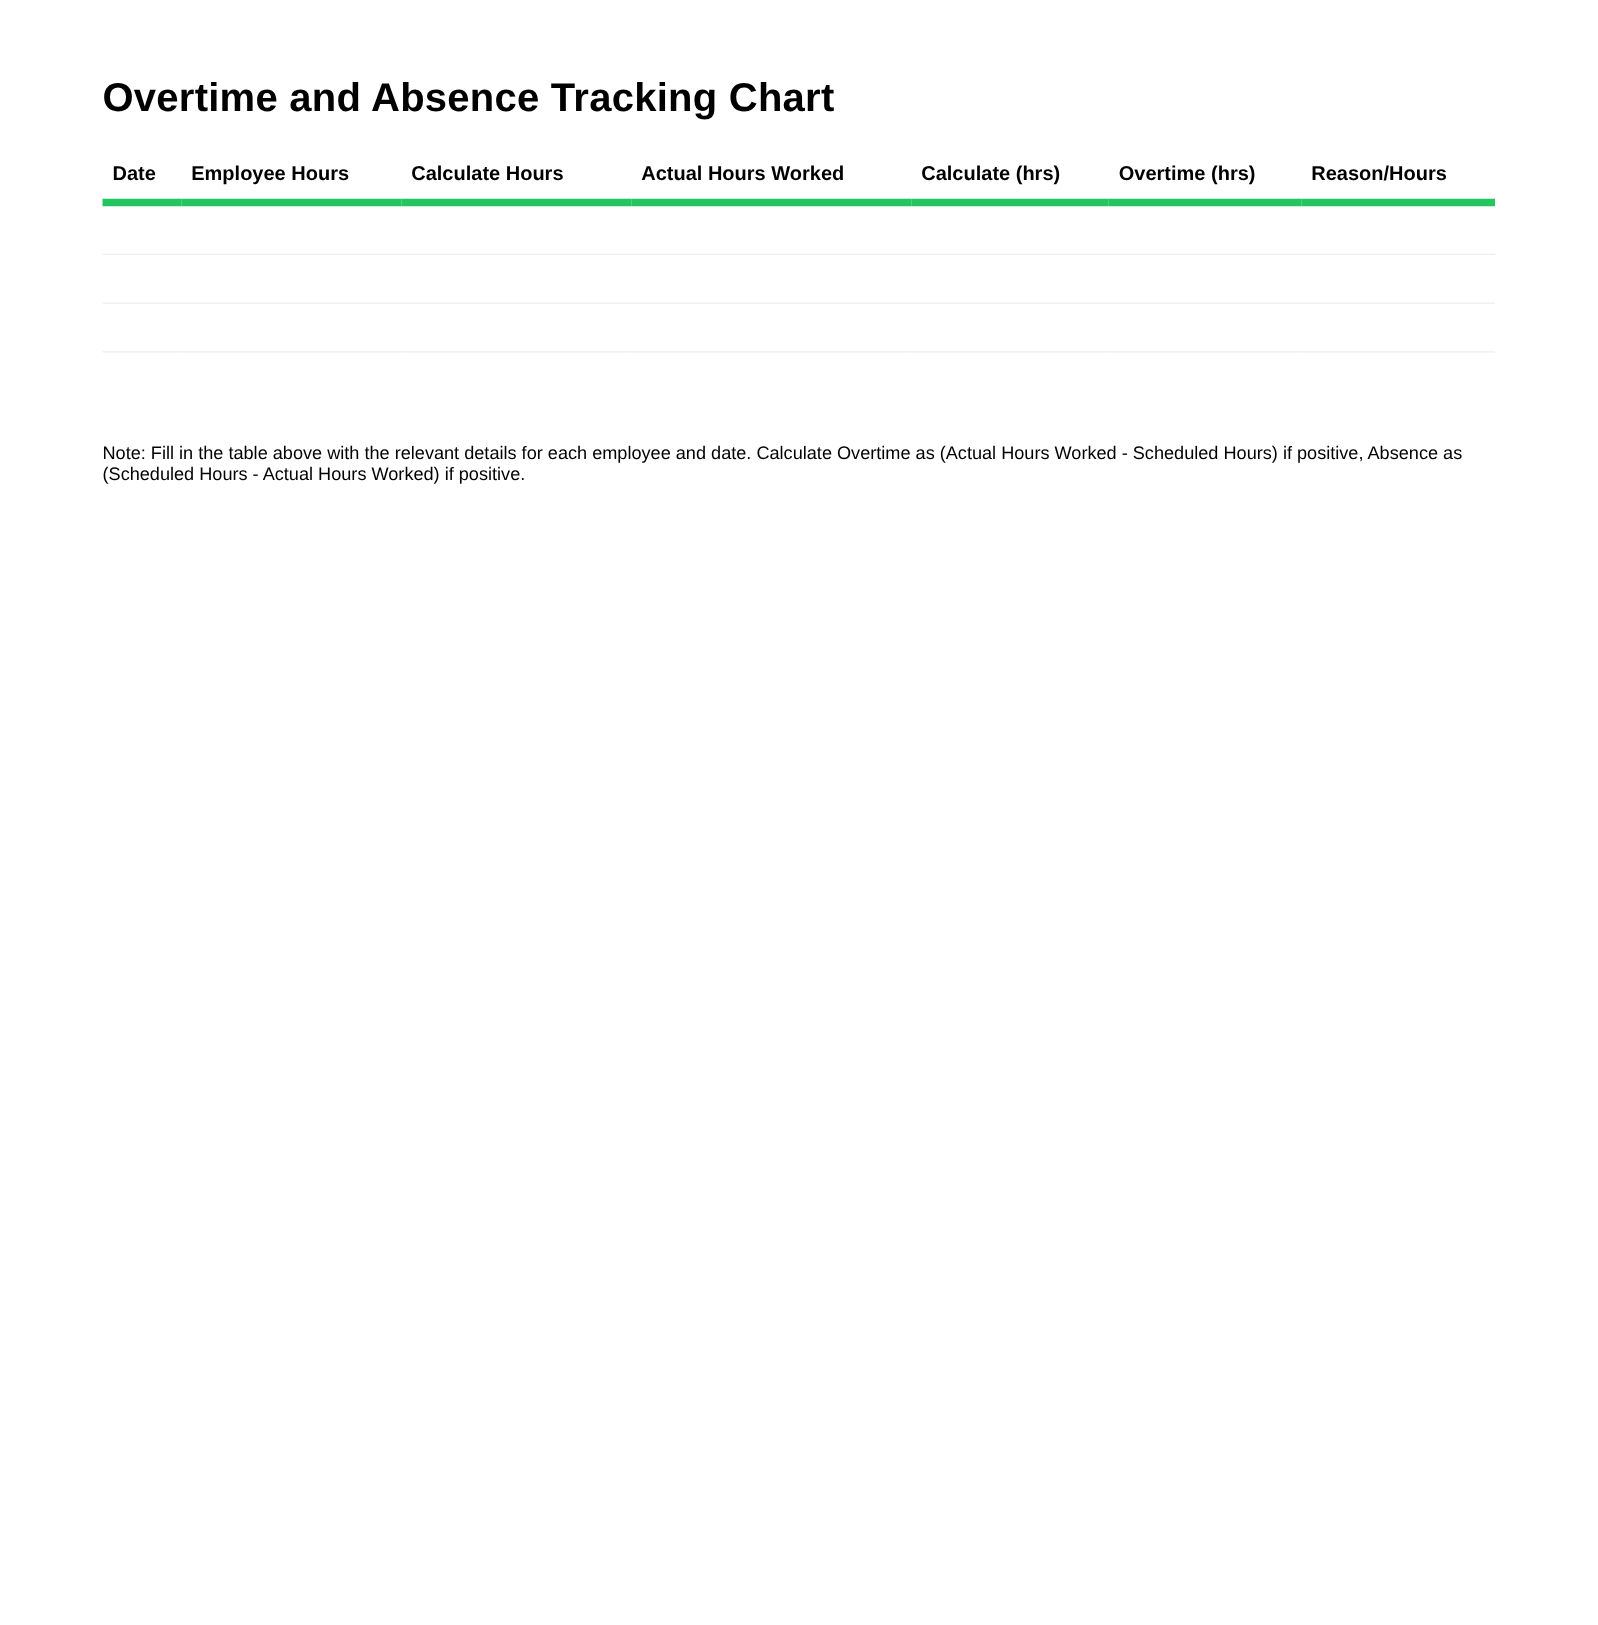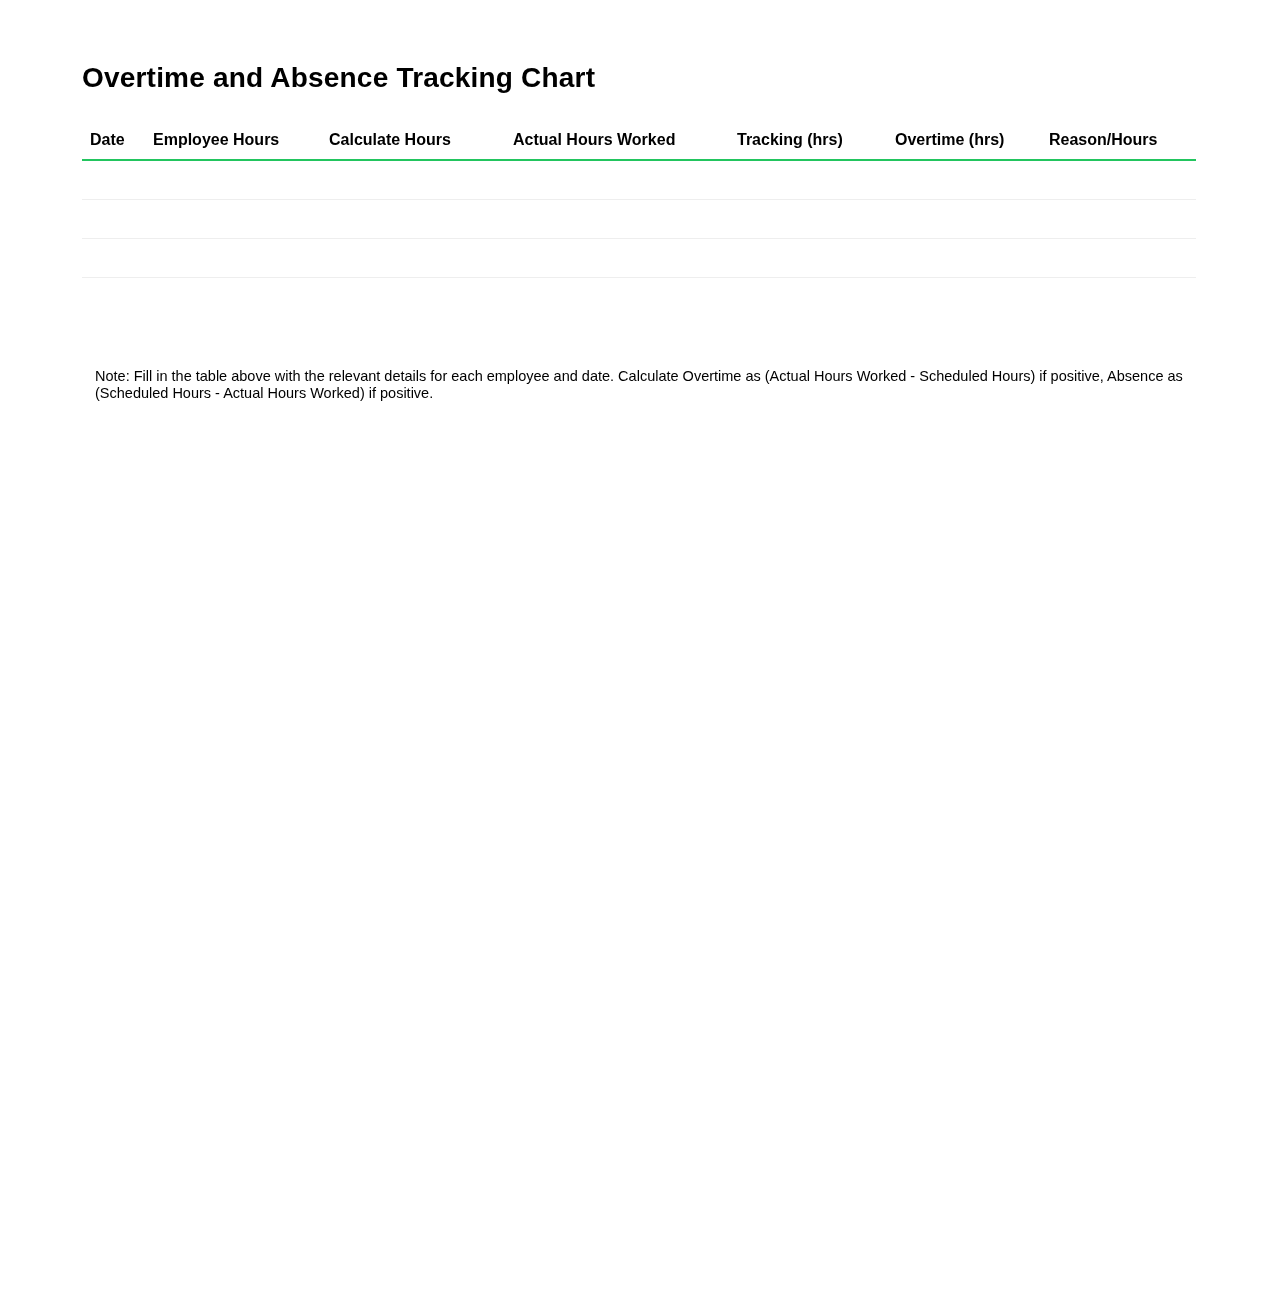--- a/index.html
+++ b/index.html
@@ -18,56 +18,56 @@
       position: absolute;
       left: 82px;
       top: 0;
       width: 1114px;
     }
     h1 {
       margin: 0;
       position: absolute;
       top: 58px;
       left: 0;
-      font-size: 28px;
+      font-size: 32px;
       font-weight: bold;
       line-height: 40px;
       white-space: nowrap;
       letter-spacing: 0.2px;
     }
     table {
       position: absolute;
       top: 120px;
       left: 0;
       width: 1114px;
       border-collapse: collapse;
     }
     th {
       text-align: left;
       font-size: 16px;
       font-weight: bold;
       padding: 0 8px;
       height: 39px;
-      border-bottom: 2px solid #22c55e;
+      border-bottom: 6px solid #22c55e;
       white-space: nowrap;
       vertical-align: middle;
     }
     td {
       height: 38px;
       padding: 0 8px;
       border-bottom: 1px solid #eeeeee;
     }
     .note {
       position: absolute;
       top: 355px;
       left: 0;
       width: 1114px;
       font-size: 14.5px;
       line-height: 17px;
-      margin: 13px;
+      margin: 0;
     }
   </style>
 </head>
 <body>
 
 <div class="page">
   <h1>Overtime and Absence Tracking Chart</h1>
 
   <table>
     <colgroup>
@@ -78,21 +78,21 @@
       <col style="width:158px">
       <col style="width:154px">
       <col style="width:155px">
     </colgroup>
     <thead>
       <tr>
         <th>Date</th>
         <th>Employee Hours</th>
         <th>Calculate Hours</th>
         <th>Actual Hours Worked</th>
-        <th>Tracking (hrs)</th>
+        <th>Calculate (hrs)</th>
         <th>Overtime (hrs)</th>
         <th>Reason/Hours</th>
       </tr>
     </thead>
     <tbody>
       <tr>
         <td></td>
         <td></td>
         <td></td>
         <td></td>

